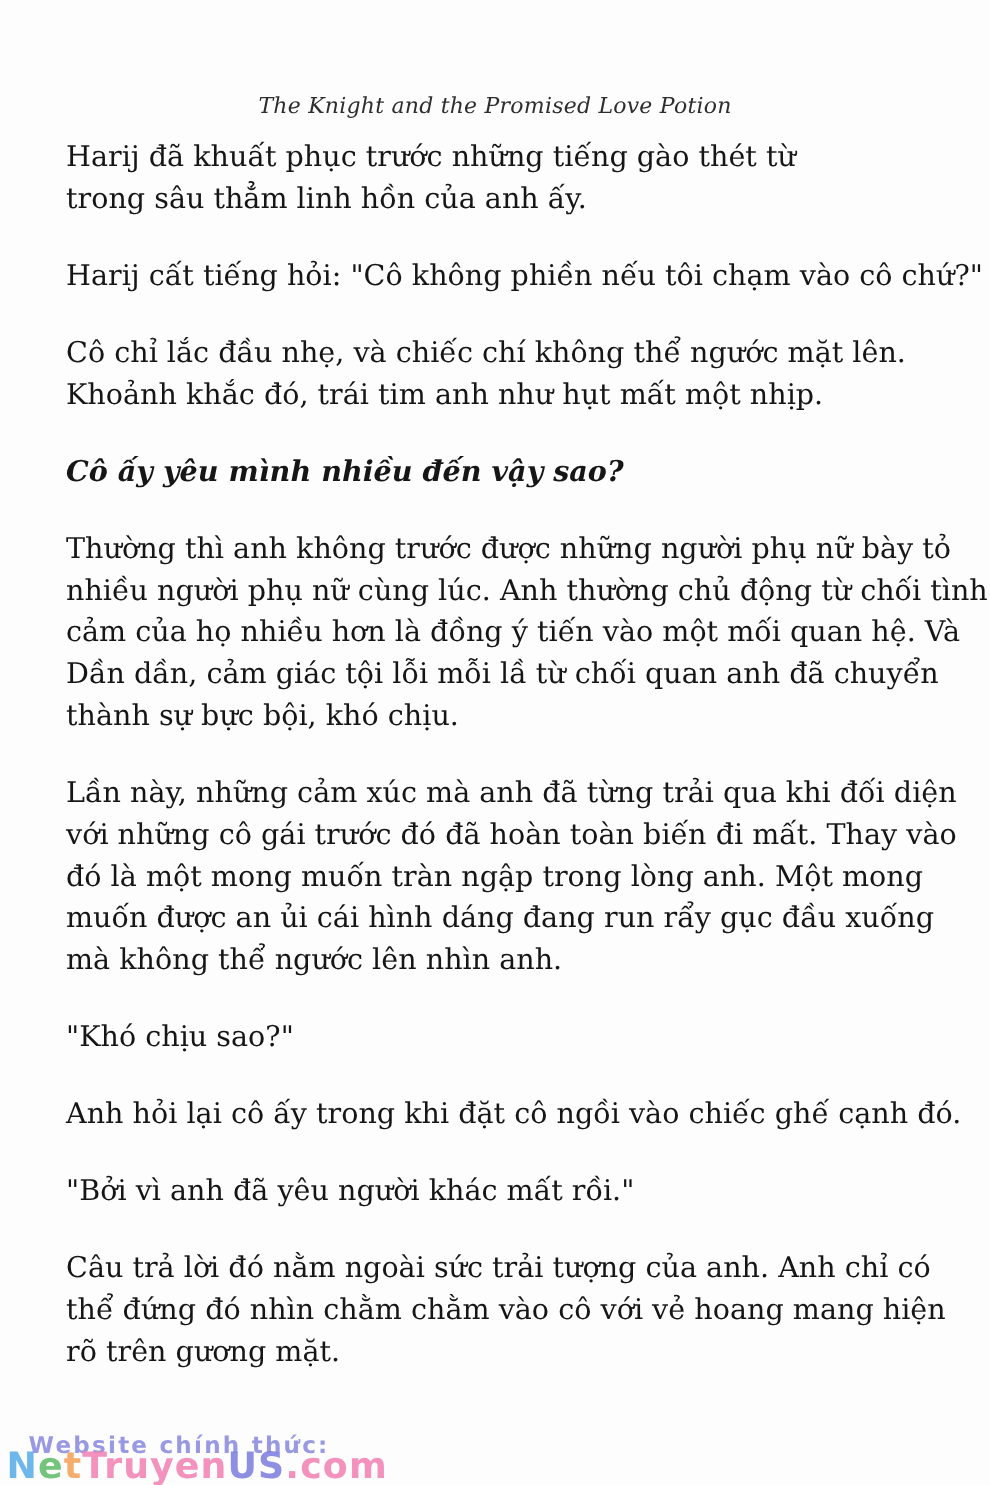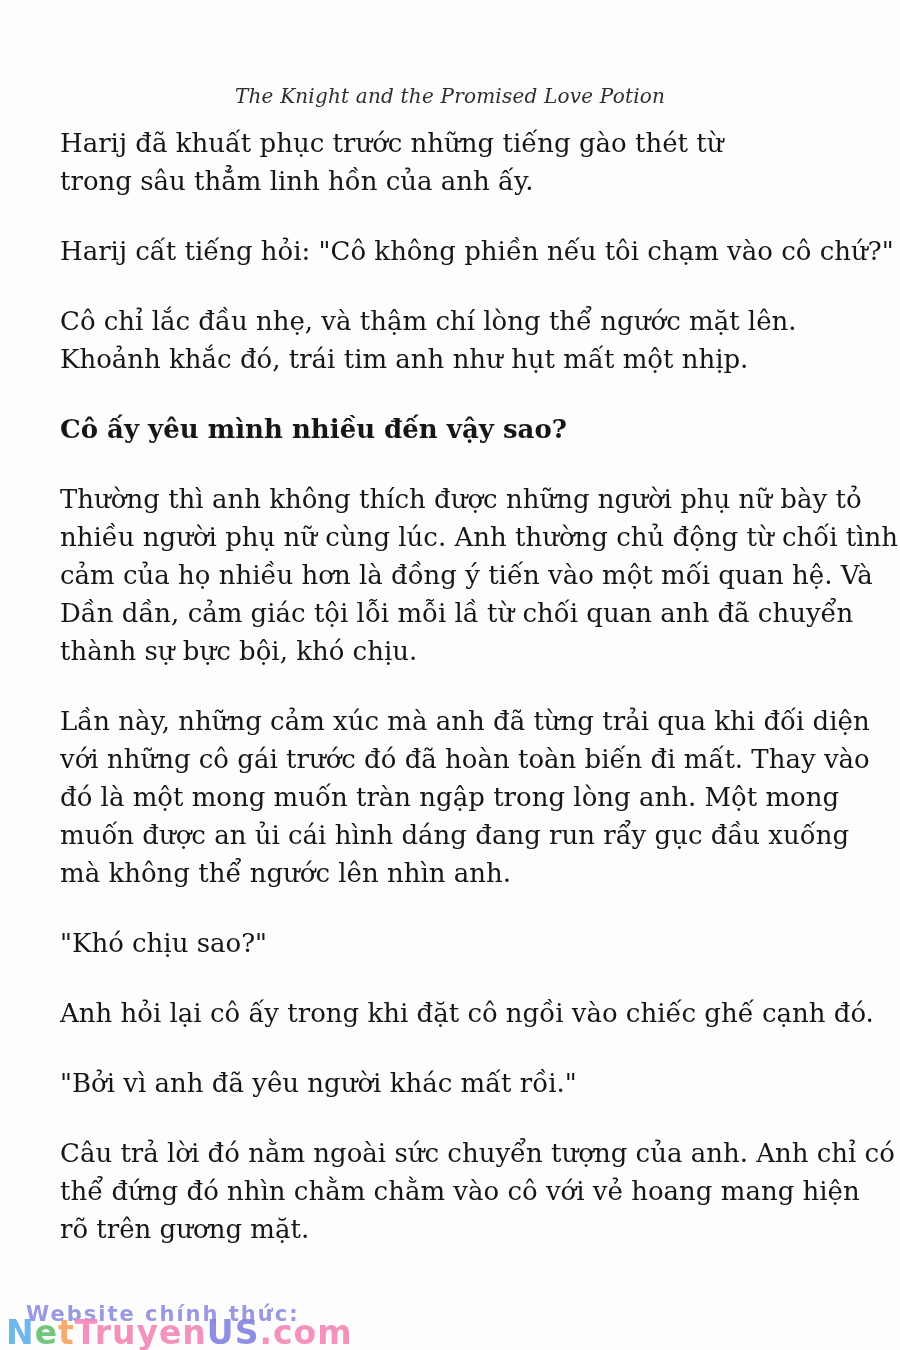--- a/index.html
+++ b/index.html
@@ -32,20 +32,21 @@
     top: 124px;
     width: 830px;
     font-size: 26px;
     line-height: 38px;
     color: #161616;
   }
   .body-text p {
     margin: 0 0 32px 0;
   }
   .body-text p.em {
+    font-style: italic;
     font-weight: bold;
   }
   .body-text .ln {
     display: block;
     white-space: nowrap;
     margin-left: 12px;
   }
   .wm-label {
     position: absolute;
     left: 26px;
@@ -82,28 +83,28 @@
 
   <div class="body-text" id="body-text">
       <p>
         <span class="ln">Harij đã khuất phục trước những tiếng gào thét từ</span>
         <span class="ln">trong sâu thẳm linh hồn của anh ấy.</span>
       </p>
       <p>
         <span class="ln">Harij cất tiếng hỏi: "Cô không phiền nếu tôi chạm vào cô chứ?"</span>
       </p>
       <p>
-        <span class="ln">Cô chỉ lắc đầu nhẹ, và thậm chí lòng thể ngước mặt lên.</span>
+        <span class="ln">Cô chỉ lắc đầu nhẹ, và chiếc chí không thể ngước mặt lên.</span>
         <span class="ln">Khoảnh khắc đó, trái tim anh như hụt mất một nhịp.</span>
       </p>
       <p class="em">
         <span class="ln">Cô ấy yêu mình nhiều đến vậy sao?</span>
       </p>
       <p>
-        <span class="ln">Thường thì anh không thích được những người phụ nữ bày tỏ</span>
+        <span class="ln">Thường thì anh không trước được những người phụ nữ bày tỏ</span>
         <span class="ln">nhiều người phụ nữ cùng lúc. Anh thường chủ động từ chối tình</span>
         <span class="ln">cảm của họ nhiều hơn là đồng ý tiến vào một mối quan hệ. Và</span>
         <span class="ln">Dần dần, cảm giác tội lỗi mỗi lầ từ chối quan anh đã chuyển</span>
         <span class="ln">thành sự bực bội, khó chịu.</span>
       </p>
       <p>
         <span class="ln">Lần này, những cảm xúc mà anh đã từng trải qua khi đối diện</span>
         <span class="ln">với những cô gái trước đó đã hoàn toàn biến đi mất. Thay vào</span>
         <span class="ln">đó là một mong muốn tràn ngập trong lòng anh. Một mong</span>
         <span class="ln">muốn được an ủi cái hình dáng đang run rẩy gục đầu xuống</span>
@@ -112,21 +113,21 @@
       <p>
         <span class="ln">"Khó chịu sao?"</span>
       </p>
       <p>
         <span class="ln">Anh hỏi lại cô ấy trong khi đặt cô ngồi vào chiếc ghế cạnh đó.</span>
       </p>
       <p>
         <span class="ln">"Bởi vì anh đã yêu người khác mất rồi."</span>
       </p>
       <p>
-        <span class="ln">Câu trả lời đó nằm ngoài sức chuyển tượng của anh. Anh chỉ có</span>
+        <span class="ln">Câu trả lời đó nằm ngoài sức trải tượng của anh. Anh chỉ có</span>
         <span class="ln">thể đứng đó nhìn chằm chằm vào cô với vẻ hoang mang hiện</span>
         <span class="ln">rõ trên gương mặt.</span>
       </p>
     </div>
 
   <div class="wm-label" id="wm-label" style="color: rgb(128, 128, 221);">Website chính thức:</div>
 
   <div class="wm-url" id="wm-url"><span style="color: rgb(95, 176, 232);">N</span><span style="color: rgb(99, 191, 110);">e</span><span style="color: rgb(245, 165, 95);">t</span><span style="color: rgb(242, 135, 183);">Truyen</span><span style="color: rgb(130, 130, 224);">US</span><span style="color: rgb(242, 135, 183);">.com</span></div>
 
 </div>

